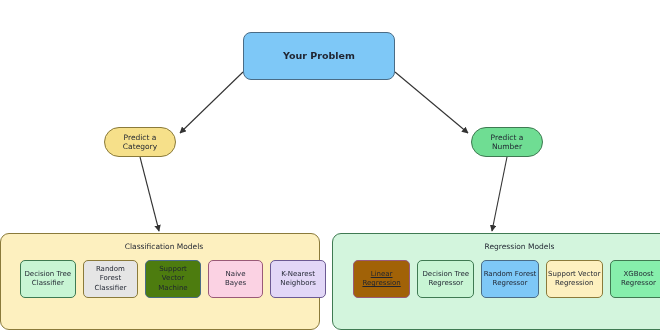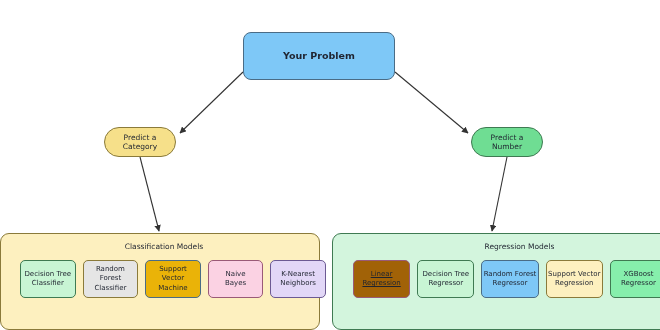--- a/index.html
+++ b/index.html
@@ -120,21 +120,21 @@
     text-align: center;
     font-size: 7px;
     line-height: 1.3;
     color: #1f2430;
     padding: 2px 1px;
   }
   .leaf span { display: block; width: 100%; }
   
   .c-green  { background: #c8f5d4; border: 1.3px solid #3f7a52; }
   .c-yellow { background: #e5e5e5; border: 1.3px solid #8a7a3a; }
-  .c-blue   { background: #eab308; border: 1.3px solid #4a6c86; }
+  .c-blue   { background: #4d7c0f; border: 1.3px solid #4a6c86; }
   .c-purple { background: #e2d7f7; border: 1.3px solid #6c5a93; }
   .c-pink   { background: #fbd2e3; border: 1.3px solid #9a5a77; }
   
   .r-pink    { background: #a16207; border: 1.3px solid #9a5a77; text-decoration: underline; }
   .r-green   { background: #c8f5d4; border: 1.3px solid #3f7a52; }
   .r-blue    { background: #7ec8f7; border: 1.3px solid #4a6c86; }
   .r-yellow  { background: #fdf0bf; border: 1.3px solid #8a7a3a; }
   .r-green2  { background: #86efac; border: 1.3px solid #3f7a52; }
 </style>
 </head>

